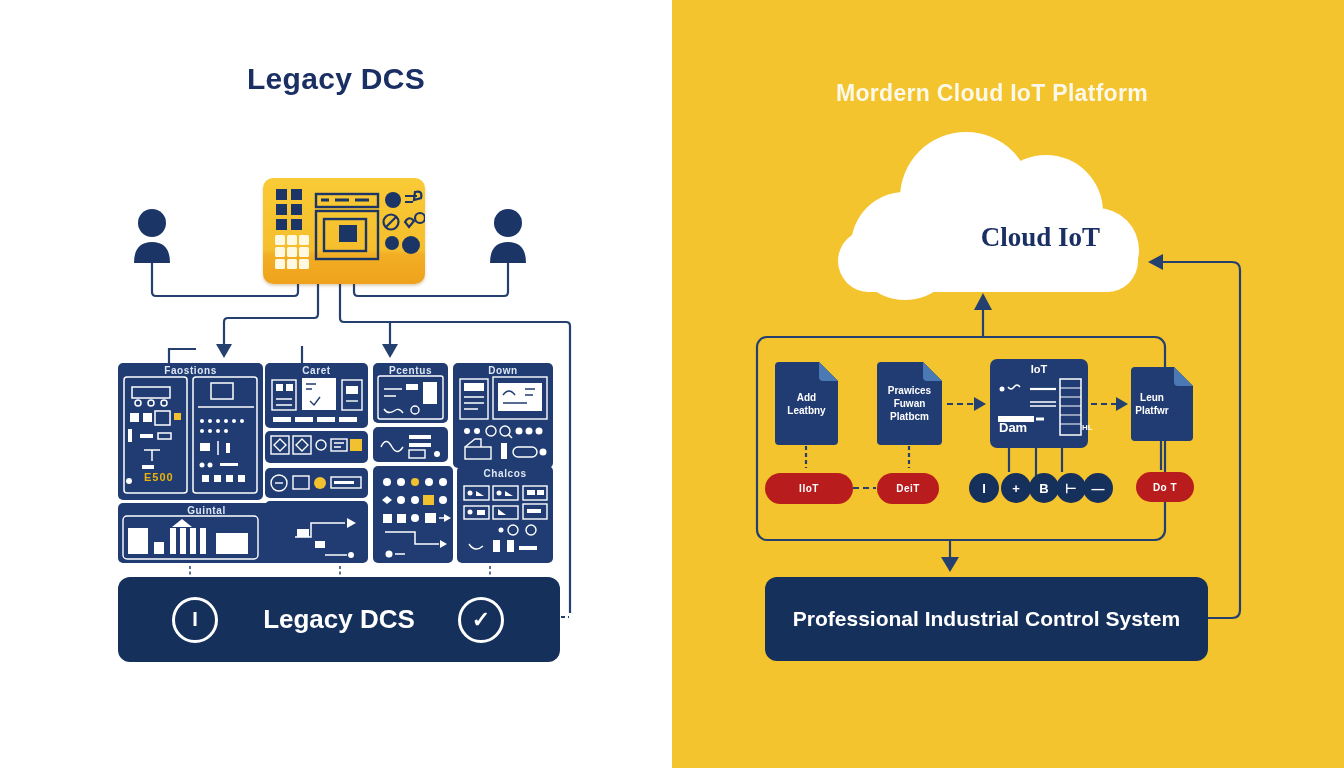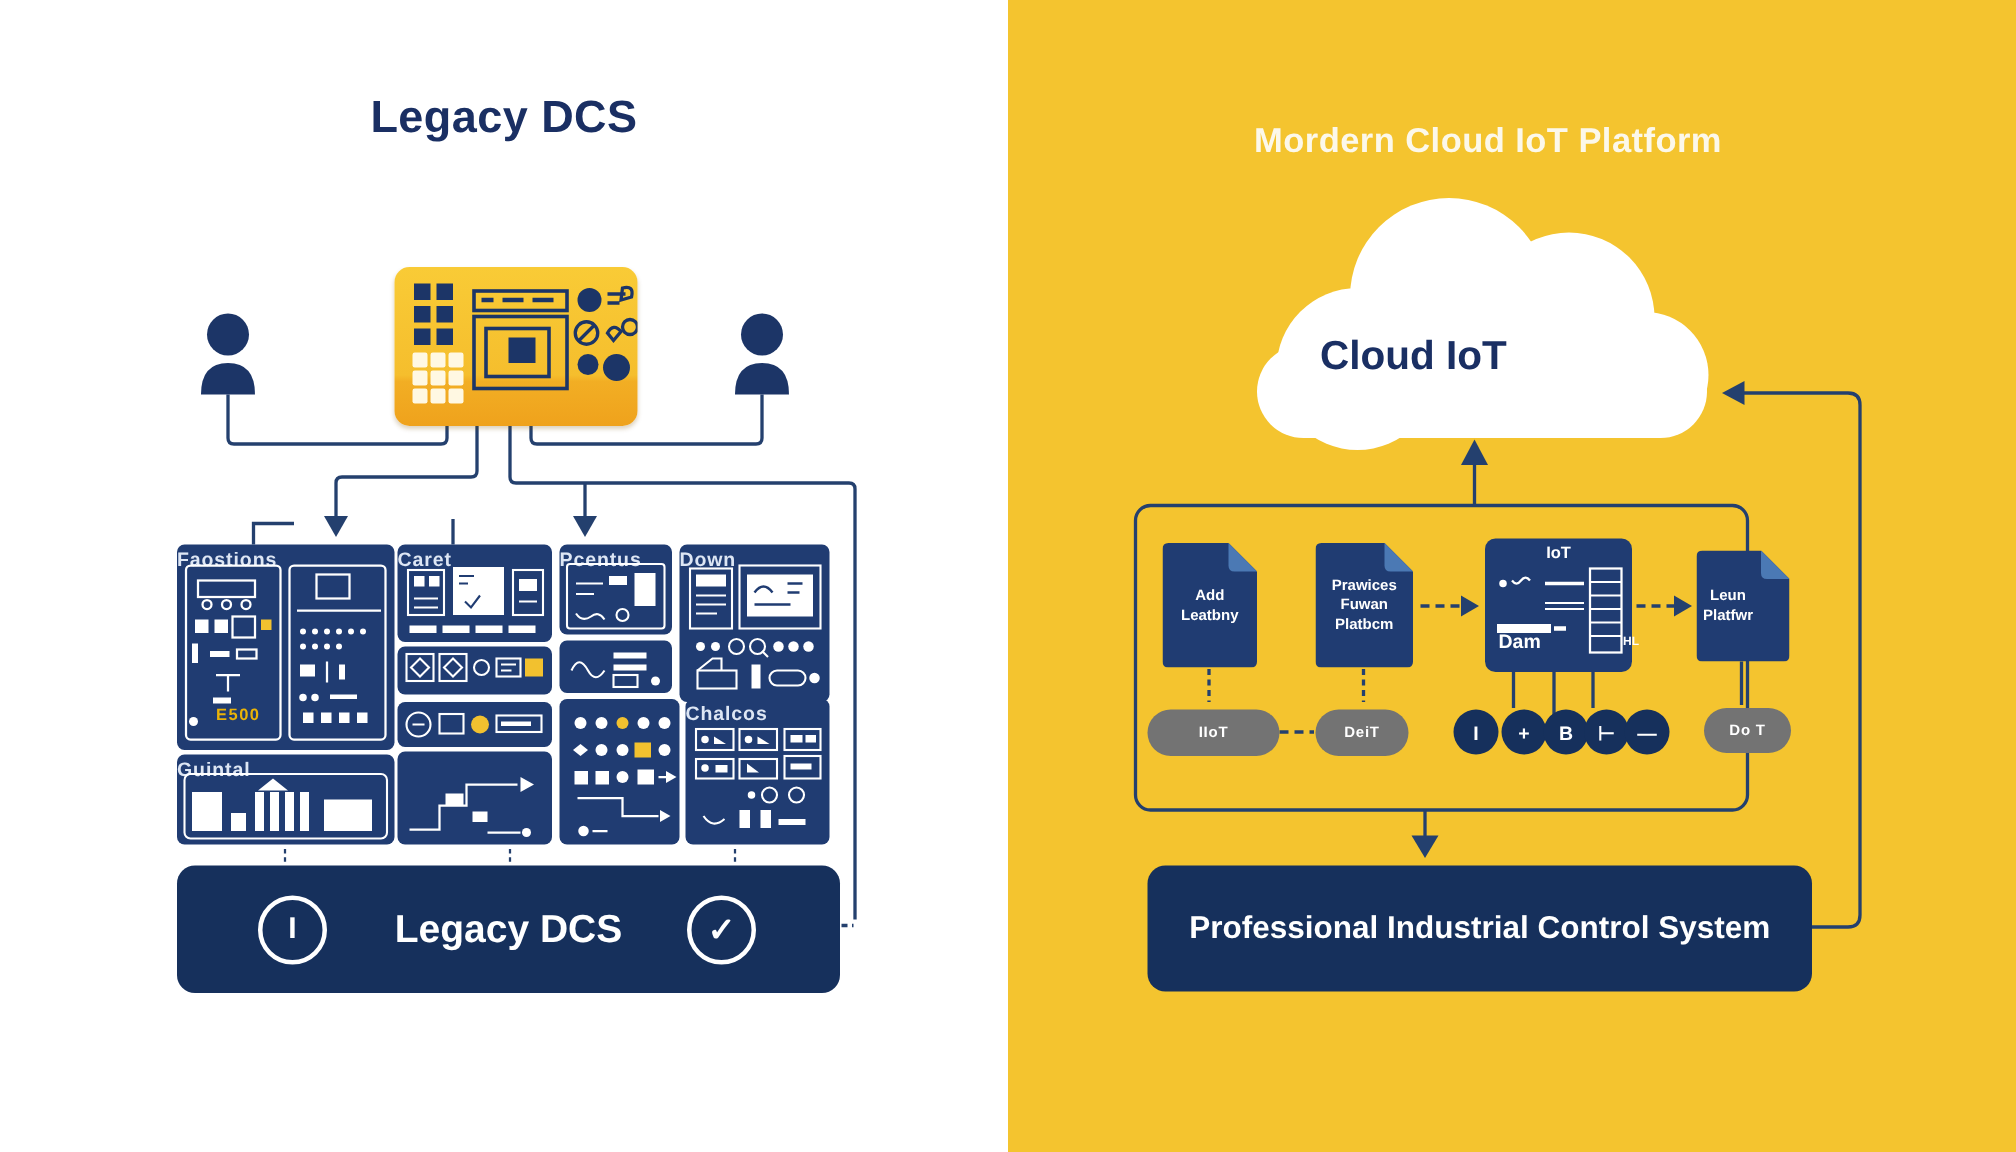--- a/index.html
+++ b/index.html
@@ -5,30 +5,30 @@
   html,body{margin:0;padding:0;background:#888;}
   #stage{position:relative;width:1344px;height:768px;overflow:hidden;
          font-family:"Liberation Sans",sans-serif;background:#ffffff;}
   .abs{position:absolute;}
   
   #right-bg{left:672px;top:0;width:672px;height:768px;background:#F4C42F;}
   
   .half-title{font-weight:bold;text-align:center;letter-spacing:.3px;}
   #left-title{left:0;top:62px;width:672px;font-size:30px;color:#1A2F63;}
   #right-title{left:656px;top:80px;width:672px;font-size:23px;color:#FCF8EA;}
-  #cloud-label{left:880px;top:222px;width:220px;text-align:left;
-               font-size:27px;font-weight:bold;color:#1A2F63;}
+  #cloud-label{left:880px;top:222px;width:220px;text-align:right;
+               font-size:27px;font-weight:bold;color:#1A2F63;font-family:Liberation Serif, serif;}
   
   #control-panel{left:263px;top:178px;width:162px;height:106px;border-radius:10px;
     background:linear-gradient(#F9CB36 0%,#F5BE2D 68%,#F2AE24 72%,#EFA21C 100%);
     box-shadow:0 2px 3px rgba(120,80,0,.25);}
   
   .tile{background:#203C72;border-radius:5px;}
-  .tile-label{position:absolute;top:2px;left:0;width:100%;
-    font-size:13px;font-weight:bold;color:#DDE6F4;letter-spacing:.6px;}
+  .tile-label{position:absolute;top:2px;left:0;width:100%;text-align:center;
+    font-size:10px;font-weight:bold;color:#DDE6F4;letter-spacing:.6px;}
   .tile svg{position:absolute;left:0;top:0;}
   .tile-code{position:absolute;left:26px;top:108px;font-size:11px;font-weight:bold;
     color:#eab308;letter-spacing:1px;}
   
   .banner{background:#16305C;border-radius:12px;display:flex;align-items:center;
     justify-content:center;color:#fff;font-weight:bold;}
   #banner-left{left:118px;top:577px;width:442px;height:85px;font-size:26px;}
   #banner-right{left:765px;top:577px;width:443px;height:84px;font-size:21px;}
   .badge{position:absolute;top:50%;transform:translateY(-50%);width:40px;height:40px;
     border:3px solid #fff;border-radius:50%;display:flex;align-items:center;
@@ -38,21 +38,21 @@
   
   .doc{display:flex;align-items:center;justify-content:center;}
   .doc svg{position:absolute;left:0;top:0;}
   .doc-label{position:relative;color:#fff;font-size:10px;font-weight:bold;
     text-align:center;white-space:pre-line;line-height:1.3;}
   #iot-panel{left:990px;top:359px;width:98px;height:89px;background:#203C72;border-radius:7px;}
   #iot-title{position:absolute;left:0;top:4px;width:100%;text-align:center;
     color:#fff;font-size:11px;font-weight:bold;}
   #iot-row-label{position:absolute;left:9px;top:37px;color:#fff;font-size:13px;font-weight:bold;margin-top:24px;}
   #iot-corner{position:absolute;left:72px;top:64px;color:#fff;font-size:8px;font-weight:bold;padding-left:20px;}
-  .pill{background:#737373;border-radius:16px;display:flex;align-items:center;
+  .pill{background:#b91c1c;border-radius:16px;display:flex;align-items:center;
     justify-content:center;color:#fff;font-size:10px;font-weight:bold;letter-spacing:.5px;text-align:right;}
   #pill-1{left:765px;top:473px;width:88px;height:31px;}
   #pill-2{left:877px;top:473px;width:62px;height:31px;}
   #pill-3{left:1136px;top:472px;width:58px;height:30px;}
   .node-circle{width:30px;height:30px;border-radius:50%;background:#16305C;
     display:flex;align-items:center;justify-content:center;color:#fff;
     font-size:13px;font-weight:bold;}
   svg.wires{left:0;top:0;}
 </style>
 </head>
@@ -400,21 +400,21 @@
           <circle cx="86" cy="68" r="3.5"></circle>
         <rect x="48" y="80" width="6" height="16"></rect>
         <circle cx="90" cy="89" r="3.5"></circle>
       </g>
       <g stroke="#203C72" stroke-width="1.6" fill="none">
         <path d="M50,32 q6,-8 12,0 M72,26 h10 M72,32 h8 M50,40 h24"></path>
       </g>
     </svg>
   </div>
 
-  <div class="abs tile" style="left:118px;top:503px;width:145px;height:60px;">
+  <div class="abs tile" style="left:118px;top:503px;width:145px;height:60px;padding-left:32px;">
     <div class="tile-label">Guintal</div>
     <svg width="145" height="60" viewBox="0 0 145 60">
       <rect x="5" y="13" width="135" height="43" rx="4" stroke="#fff" stroke-width="1.4" fill="none"></rect>
       <g fill="#fff" stroke="none">
         <rect x="10" y="25" width="20" height="26"></rect>
         <rect x="36" y="39" width="10" height="12"></rect>
         <path d="M54,24 l10,-8 10,8 z"></path>
         <rect x="52" y="25" width="6" height="26"></rect>
           <rect x="62" y="25" width="6" height="26"></rect>
           <rect x="72" y="25" width="6" height="26"></rect>

